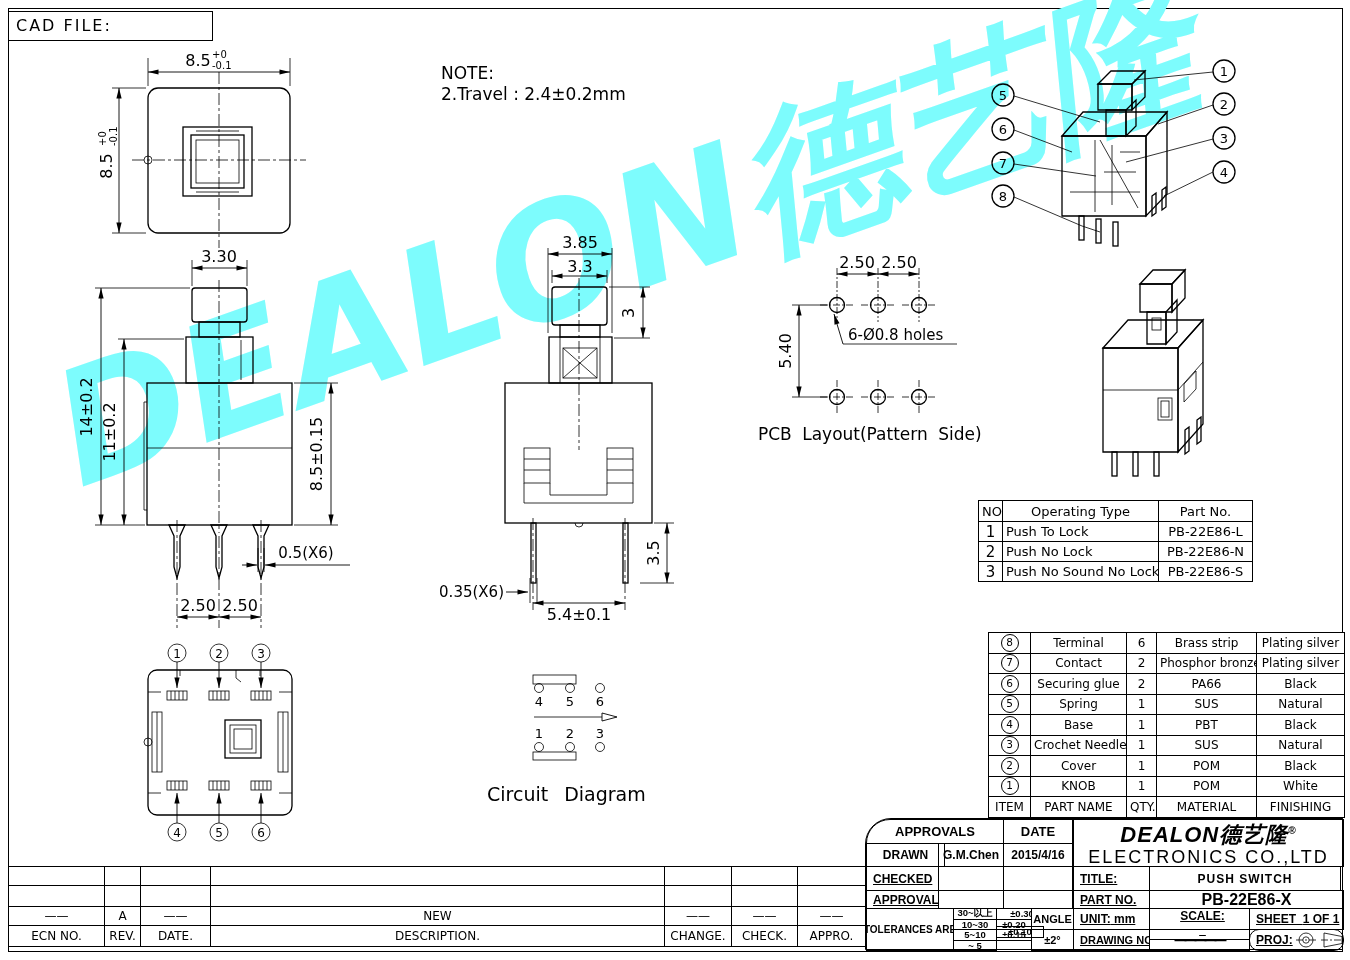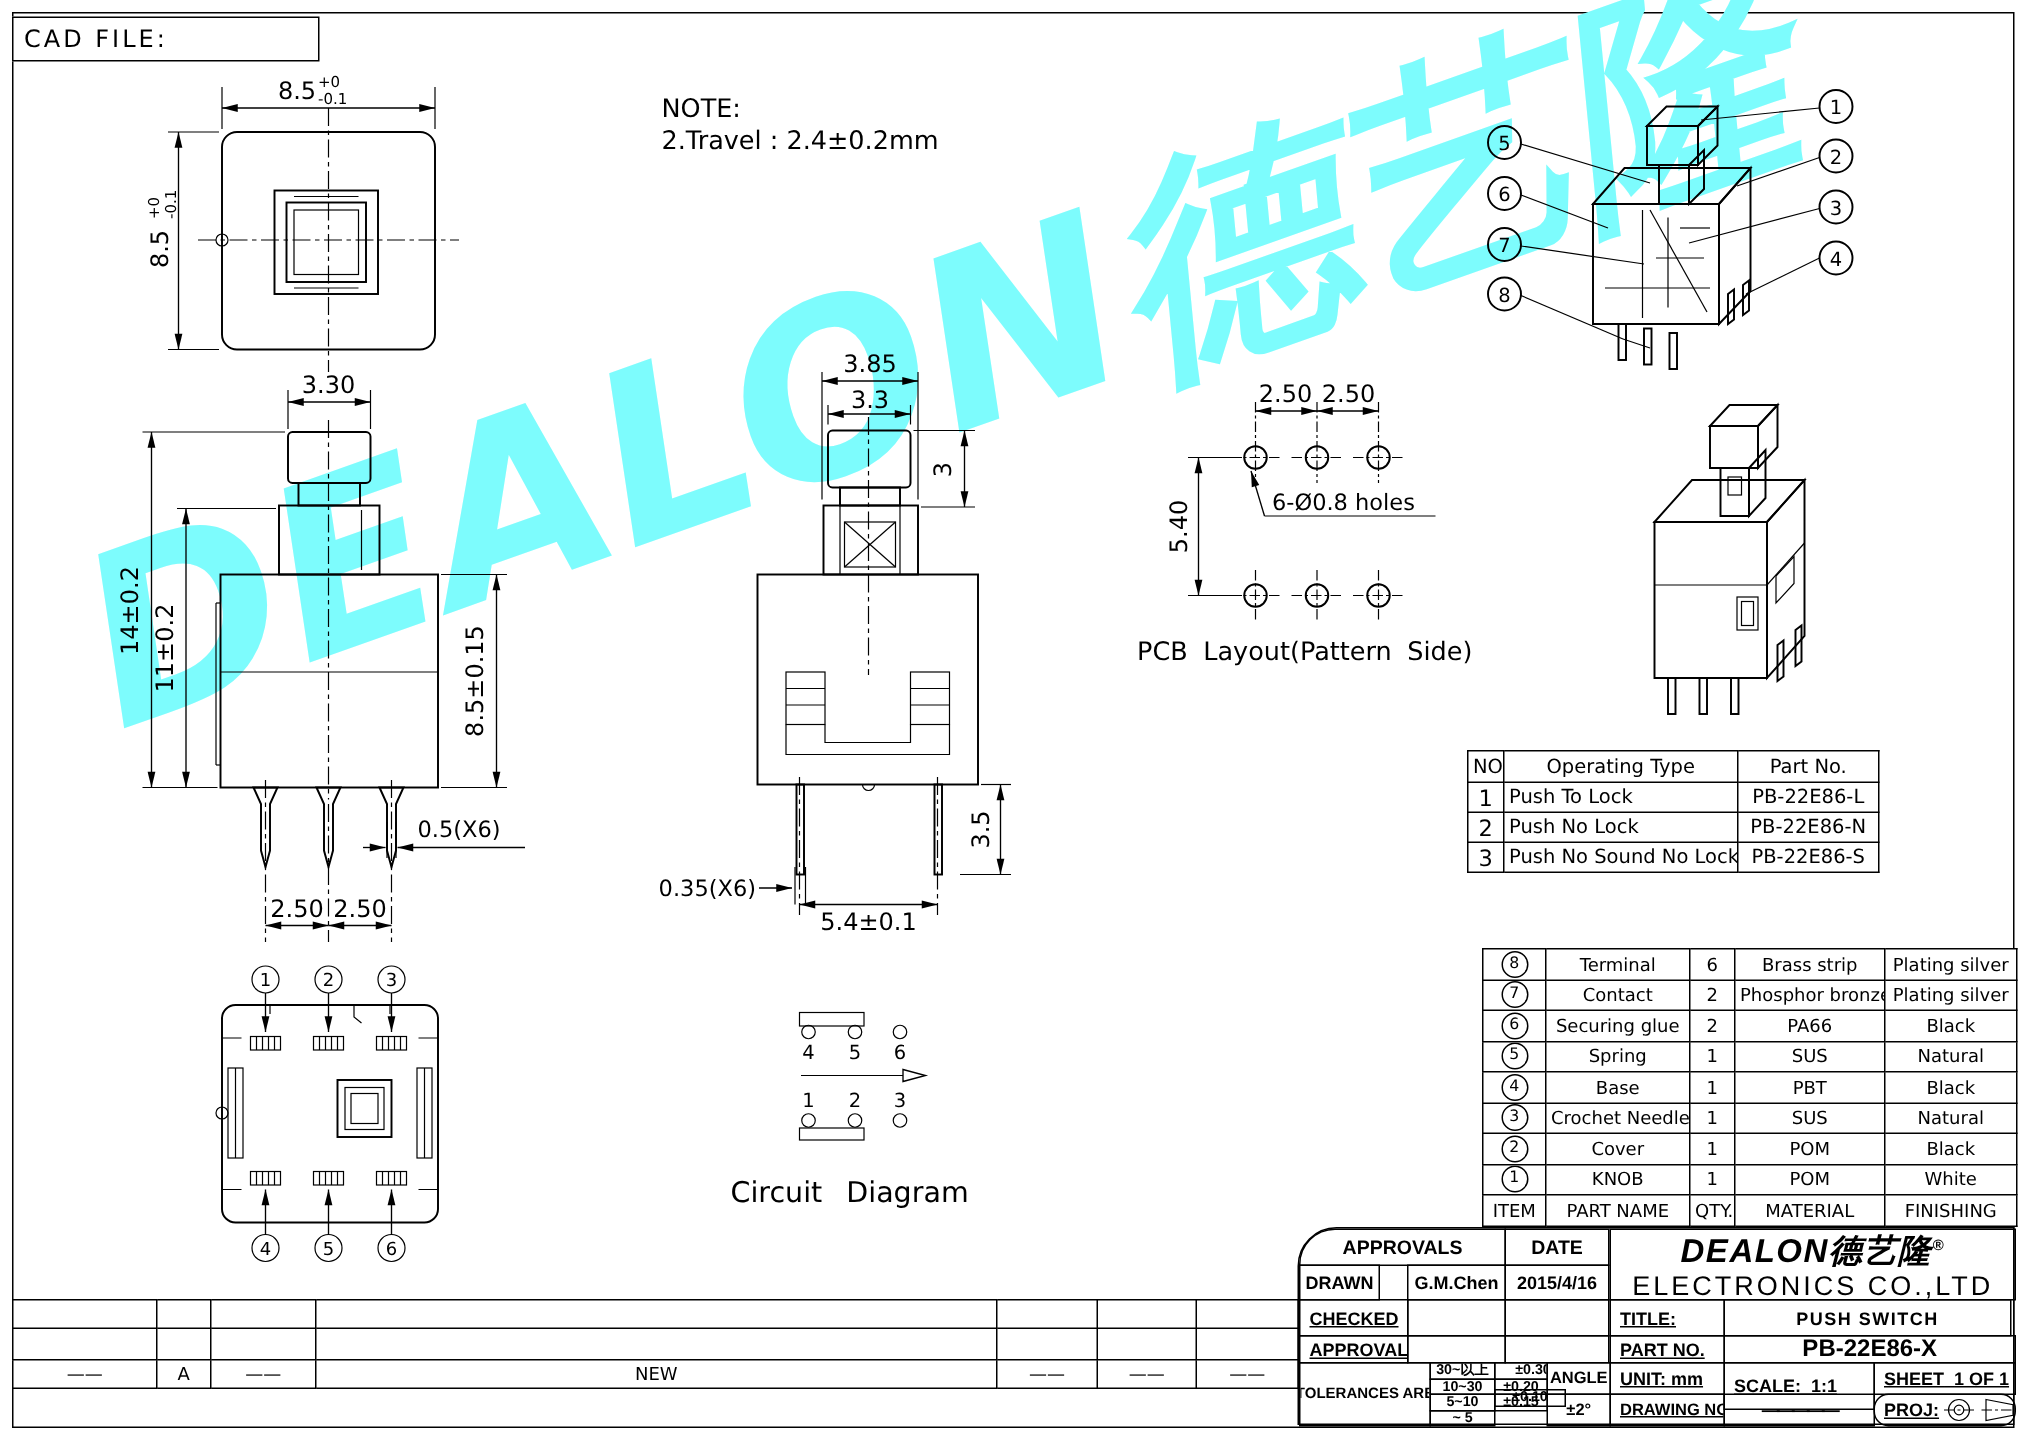--- a/index.html
+++ b/index.html
@@ -485,27 +485,36 @@
     </tr>
     <tr style="height:19px;">
       <td>——</td>
       <td>A</td>
       <td>——</td>
       <td>NEW</td>
       <td>——</td>
       <td>——</td>
       <td>——</td>
     </tr>
+    <tr style="height:21px;">
+      <td>ECN NO.</td>
+      <td>REV.</td>
+      <td>DATE.</td>
+      <td>DESCRIPTION.</td>
+      <td>CHANGE.</td>
+      <td>CHECK.</td>
+      <td>APPRO.</td>
+    </tr>
   </tbody>
     </table>
 
   <div id="titleblock">
     <div class="tbc" style="left:0;top:0;width:138px;height:25px;border-top-left-radius:24px;font-size:13px;">APPROVALS</div>
     <div class="tbc" style="left:137px;top:0;width:70px;height:25px;font-size:13px;">DATE</div>
-    <div class="tbc" style="left:0;top:24px;width:54px;height:24px;">DRAWN</div>
+    <div class="tbc" style="left:0;top:24px;width:79px;height:24px;">DRAWN</div>
     <div class="tbc" style="left:72px;top:24px;width:66px;height:24px;">G.M.Chen</div>
     <div class="tbc" style="left:137px;top:24px;width:70px;height:24px;">2015/4/16</div>
     <div class="tbc left" style="left:0;top:47px;width:73px;height:25px;">CHECKED</div>
     <div class="tbc" style="left:72px;top:47px;width:66px;height:25px;"></div>
     <div class="tbc" style="left:137px;top:47px;width:70px;height:25px;"></div>
     <div class="tbc left" style="left:0;top:71px;width:73px;height:19px;">APPROVALS</div>
     <div class="tbc" style="left:72px;top:71px;width:66px;height:19px;"></div>
     <div class="tbc" style="left:137px;top:71px;width:70px;height:19px;"></div>
     <div class="tbc" style="left:0;top:89px;width:88px;height:43px;font-size:10px;">TOLERANCES ARE</div>
     <div class="tbc" style="left:87px;top:89px;width:44px;height:11.5px;font-size:9.5px;">30~以上</div>
@@ -521,21 +530,21 @@
 
     <div class="tbc" style="left:207px;top:0;width:271px;height:48px;flex-direction:column;">
       <div style="font-style:italic;font-weight:900;font-size:22px;line-height:24px;letter-spacing:1px;"><span>DEALON德艺隆</span><sup style="font-size:10px;">®</sup></div>
       <div style="font-weight:normal;font-size:18px;line-height:20px;letter-spacing:2px;">ELECTRONICS CO.,LTD</div>
     </div>
     <div class="tbc left" style="left:207px;top:47px;width:77px;height:25px;">TITLE:</div>
     <div class="tbc" style="left:283px;top:47px;width:192px;height:25px;font-size:12px;letter-spacing:1px;">PUSH SWITCH</div>
     <div class="tbc left" style="left:207px;top:71px;width:77px;height:19px;">PART NO.</div>
     <div class="tbc" style="left:283px;top:71px;width:195px;height:19px;font-size:16px;">PB-22E86-X</div>
     <div class="tbc left" style="left:207px;top:89px;width:77px;height:22px;"><span>UNIT:</span>&nbsp;<span>mm</span></div>
-    <div class="tbc left" style="left:283px;top:89px;width:101px;height:32px;"><span>SCALE:</span>&nbsp;&nbsp;<span>1:1</span></div>
+    <div class="tbc left" style="left:283px;top:89px;width:101px;height:32px;flex-direction:column;"><span>SCALE:</span>&nbsp;&nbsp;<span>1:1</span></div>
     <div class="tbc left" style="left:383px;top:89px;width:95px;height:22px;"><span>SHEET</span>&nbsp;&nbsp;<span>1 OF 1</span></div>
     <div class="tbc left" style="left:207px;top:110px;width:77px;height:22px;font-size:11px;">DRAWING NO.</div>
     <div class="tbc" style="left:283px;top:110px;width:101px;height:22px;letter-spacing:-2px;">—————</div>
     <div class="tbc left" style="left:383px;top:110px;width:95px;height:22px;border-radius:10px;">
       <span>PROJ:</span>
       <svg width="52" height="20" style="margin-left:3px;">
         <circle cx="10" cy="10" r="7" class="t"></circle>
         <circle cx="10" cy="10" r="3.2" class="t"></circle>
         <line x1="0" y1="10" x2="20" y2="10" class="ch"></line>
         <polygon points="28,3 46,6.5 46,13.5 28,17" class="t"></polygon>

